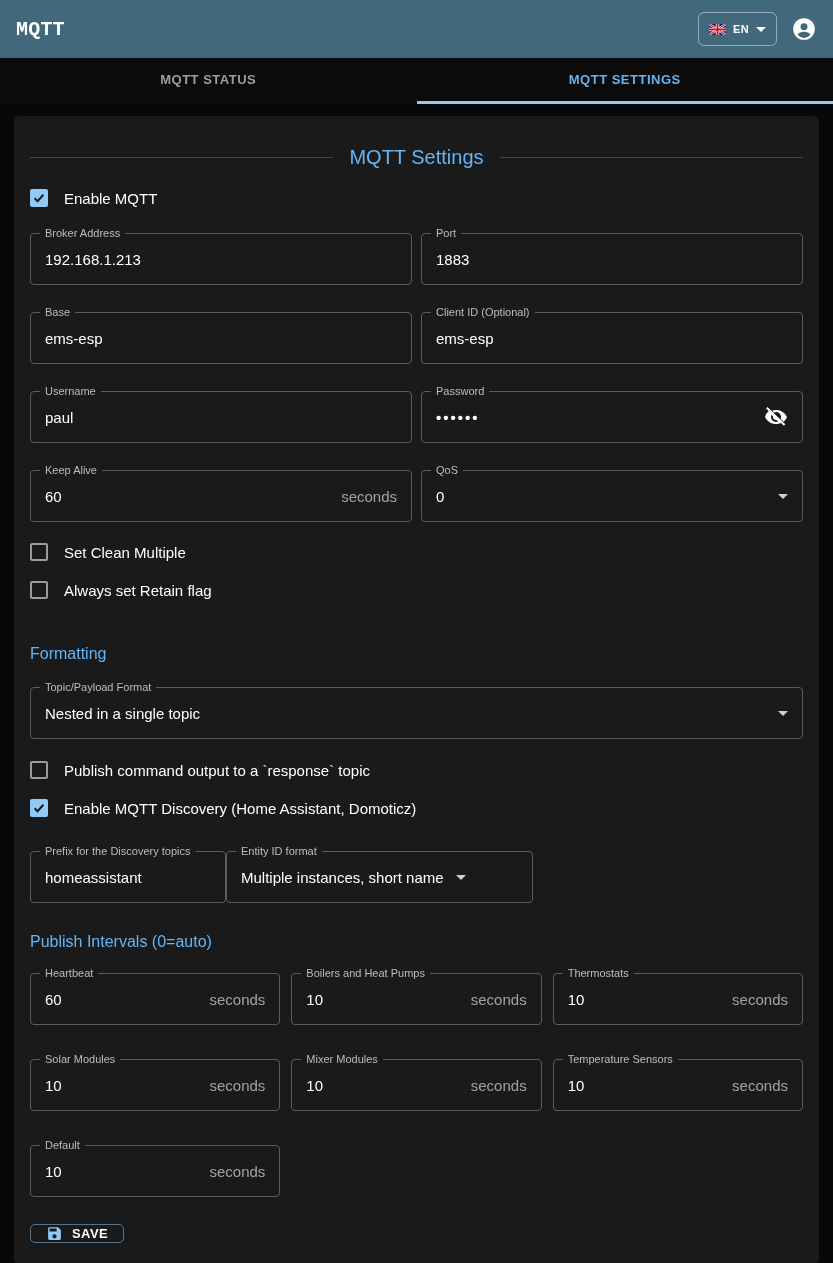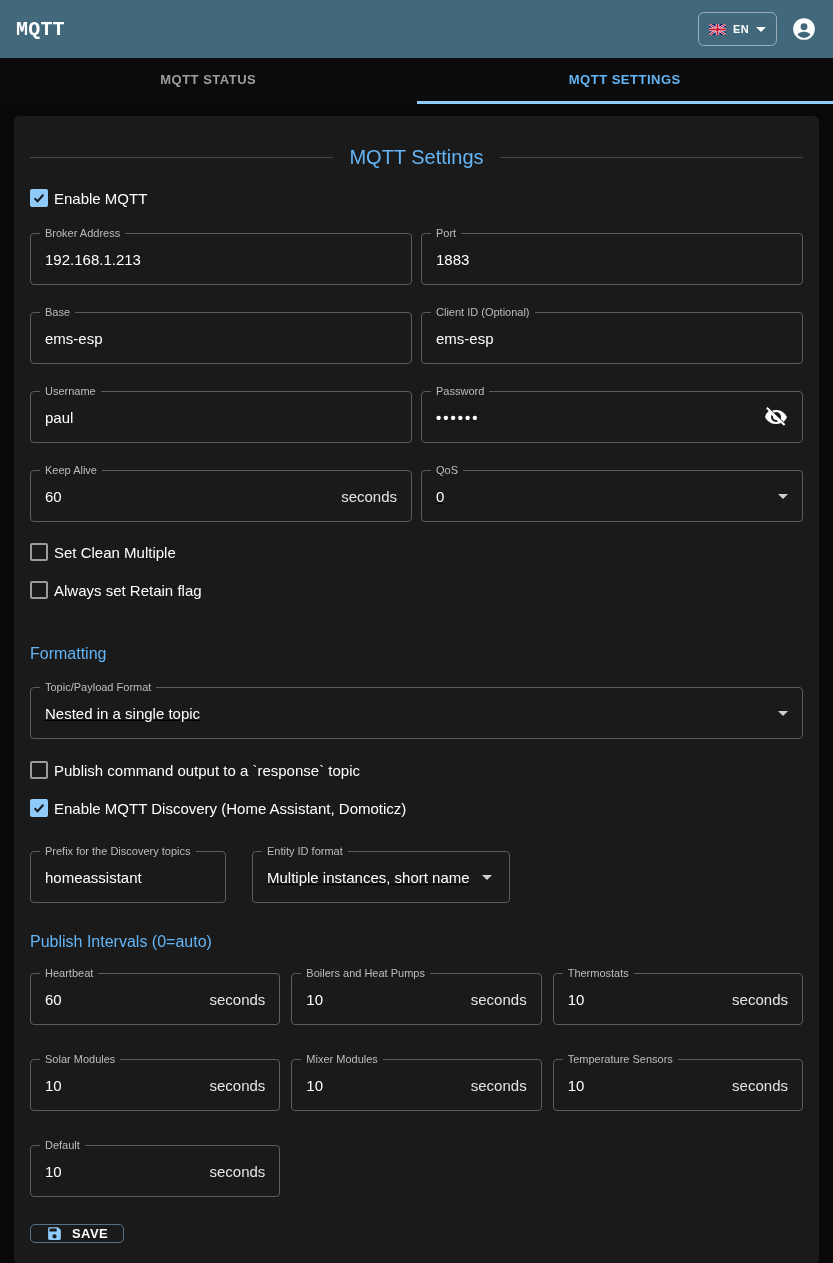--- a/index.html
+++ b/index.html
@@ -46,21 +46,21 @@
   
   .panel{
     margin:12px 14px 0;background:var(--panel_bg);
     border-radius:5px;padding:20px 16px 18px;
     min-height:1120px;
   }
   .panel-title-row{display:flex;align-items:center;margin:10px 0 20px;}
   .panel-title-row .line{flex:1;height:1px;background:#454545;}
   .panel-title{color:var(--accent);font-size:20px;padding:0 16px;font-weight:400;}
   
-  .check-row{display:flex;align-items:center;gap:6px;margin:0 0 20px;cursor:pointer;}
+  .check-row{display:flex;align-items:center;gap:16px;margin:0 0 20px;cursor:pointer;}
   .cb{
     width:18px;height:18px;border-radius:2px;flex:0 0 auto;
     border:2px solid #9b9b9b;display:flex;align-items:center;justify-content:center;
     background:transparent;
   }
   .cb svg{display:none;}
   .cb.checked{background:var(--indicator);border-color:var(--indicator);}
   .cb.checked svg{display:block;}
   .cb-label{color:#fff;font-size:15px;}
   
@@ -68,36 +68,36 @@
   .row3{display:grid;grid-template-columns:1fr 1fr 1fr;column-gap:11px;margin-bottom:34px;}
   .field{
     position:relative;height:52px;border:1px solid var(--border);border-radius:4px;
     display:flex;align-items:center;padding:0 14px;cursor:text;
   }
   .flabel{
     position:absolute;top:-7px;left:9px;background:var(--panel_bg);
     padding:0 5px;font-size:11px;color:#bdbdbd;line-height:13px;white-space:nowrap;
   }
   .fvalue{color:#fff;font-size:15px;white-space:nowrap;}
-  .adorn{margin-left:auto;color:#e5e5e5;font-size:15px;}
-  .select{cursor:pointer;text-decoration:underline;}
+  .adorn{margin-left:auto;color:#a3a3a3;font-size:15px;}
+  .select{cursor:pointer;}
   .caret{
     margin-left:auto;width:0;height:0;
     border-left:5px solid transparent;border-right:5px solid transparent;
     border-top:5px solid #d0d0d0;
   }
   .caret.near{margin-left:12px;}
   .eye{margin-left:auto;width:24px;height:24px;cursor:pointer;flex:0 0 auto;}
   .pw{letter-spacing:2px;font-weight:700;}
   
   .section-h{color:var(--accent);font-size:16px;font-weight:400;margin:46px 0 24px;}
   
-  .inline-row{display:flex;gap:26px;margin:34px 0 30px;}
+  .inline-row{display:flex;gap:0;margin:34px 0 30px;}
   .w-prefix{width:196px;}
-  .w-entity{width:258px;}
+  .w-entity{width:307px;}
   .single-row{display:grid;grid-template-columns:1fr 1fr 1fr;column-gap:11px;margin-bottom:27px;}
   
   .save-btn{
     display:inline-flex;align-items:center;gap:9px;
     border:1px solid rgba(144,202,249,.5);border-radius:5px;
     background:transparent;padding:0 15px;cursor:pointer;margin-top:0;
   }
   .save-btn svg{width:17px;height:17px;}
   .save-label{color:#fff;font-size:13px;font-weight:600;letter-spacing:.4px;}
 </style>

